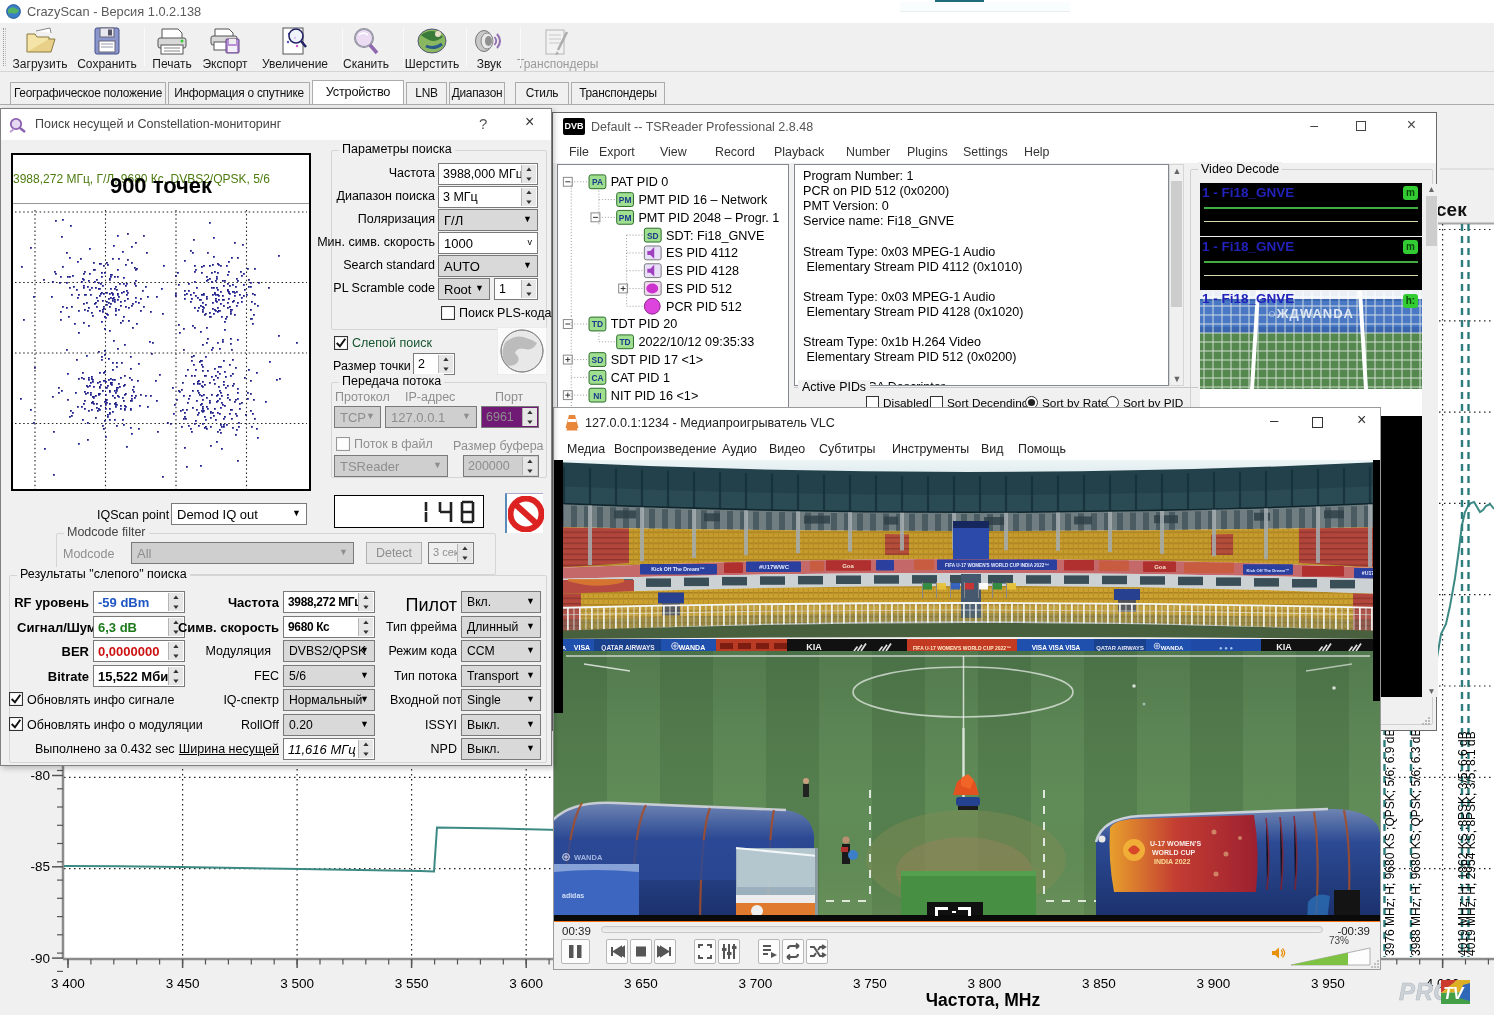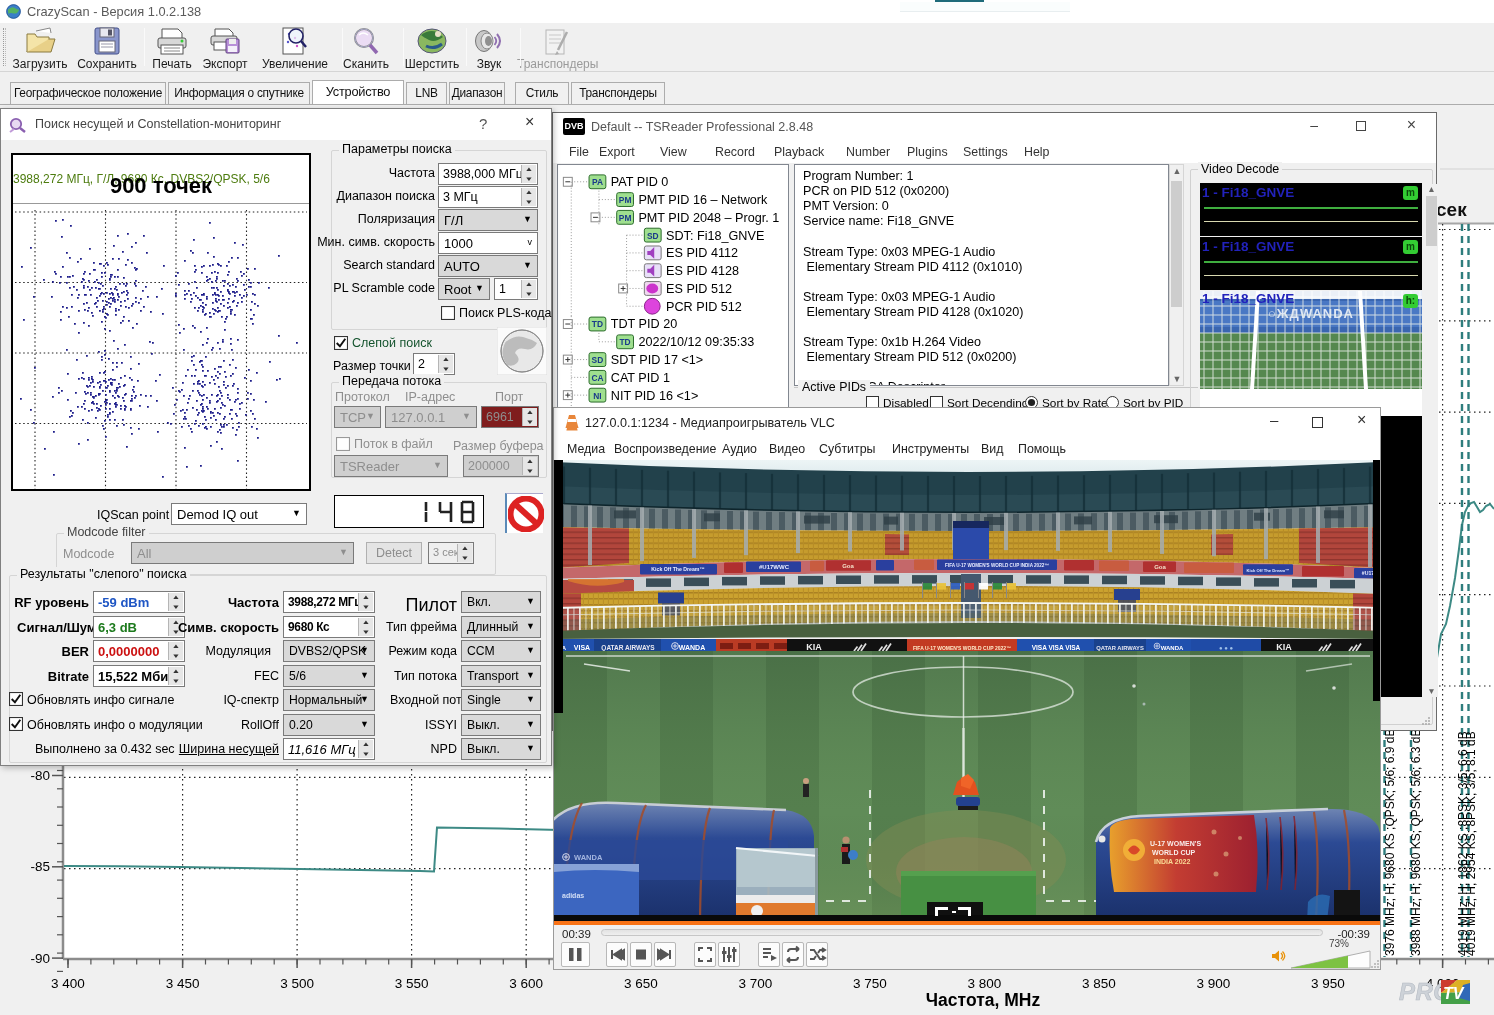--- a/index.html
+++ b/index.html
@@ -931,21 +931,21 @@
       <rect x="819" y="0" width="9" height="241" fill="#000"></rect>
       <rect x="0" y="455" width="828" height="6" fill="#0a0a0a"></rect>
       <g fill="#fff">
         <rect x="381" y="447" width="13" height="3"></rect>
         <rect x="381" y="450" width="3" height="6"></rect>
         <rect x="404" y="447" width="13" height="3"></rect>
         <rect x="414" y="450" width="3" height="6"></rect>
         <rect x="398" y="451" width="4" height="2"></rect>
       </g>
     </svg>
-<div style="position:absolute;left:0;top:513px;width:828px;height:50px;background:#f0f0f0;border-top:4px solid #f97316">
+<div style="position:absolute;left:0;top:513px;width:828px;height:50px;background:#f0f0f0;border-top:1px solid #f97316">
 <span style="position:absolute;left:8px;top:3px;font-size:11.5px;color:#222">00:39</span>
 <span style="position:absolute;right:12px;top:3px;font-size:11.5px;color:#222">-00:39</span>
 <div style="position:absolute;left:47px;top:4px;width:722px;height:7px;background:linear-gradient(#e2e2e2,#efefef);border:1px solid #c6c6c6;border-radius:4px"></div>
 <div style="position:absolute;left:7px;top:17px;width:29px;height:25px;background:#fcfcfc;border:1px solid #b8b8b8;border-radius:2px"><svg width="27" height="23" viewBox="0 0 27 23">
           <rect x="7" y="5" width="4.5" height="13" fill="#555"></rect>
           <rect x="15" y="5" width="4.5" height="13" fill="#555"></rect>
         </svg></div>
 <div style="position:absolute;left:52px;top:17px;width:22px;height:25px;background:#fcfcfc;border:1px solid #b8b8b8;border-radius:2px"><svg width="20" height="23" viewBox="0 0 20 23">
           <path d="M5 7v9M14 7l-7 4.5 7 4.5zM17 7l-7 4.5 7 4.5z" stroke="#555" stroke-width="2" fill="#555"></path>
         </svg></div>
@@ -1114,21 +1114,21 @@
 <div style="position:absolute;left:404px;top:281px;font-size:12.5px;color:#8e8e8e;white-space:nowrap;">IP-адрес</div>
 <div style="position:absolute;left:494px;top:281px;font-size:12.5px;color:#8e8e8e;white-space:nowrap;">Порт</div>
 <div style="position:absolute;left:333px;top:297px;width:47px;height:22px;background:#cfcfcf;border:1px solid #7a7a7a">
       <span style="position:absolute;left:5px;top:3px;font-size:13px;color:#8e8e8e;white-space:nowrap">TCP</span>
       <span style="position:absolute;right:5px;top:4px;font-size:9px;color:#8e8e8e">▼</span>
     </div>
 <div style="position:absolute;left:384px;top:297px;width:92px;height:22px;background:#cfcfcf;border:1px solid #7a7a7a">
       <span style="position:absolute;left:5px;top:3px;font-size:13px;color:#8e8e8e;white-space:nowrap">127.0.0.1</span>
       <span style="position:absolute;right:5px;top:4px;font-size:9px;color:#8e8e8e">▼</span>
     </div>
-<div style="position:absolute;left:480px;top:297px;width:58px;height:22px;background:#7f1d1d;border:1px solid #7a7a7a">
+<div style="position:absolute;left:480px;top:297px;width:58px;height:22px;background:#701a75;border:1px solid #7a7a7a">
       <span style="position:absolute;left:4px;top:3px;font-size:12.5px;white-space:nowrap;color:#8e8e8e">6961</span>
       <span class="spinner" style="right:1px;top:1px;height:18px">
         <i>▲</i>
         <i>▼</i>
       </span>
     </div>
 <svg width="14" height="14" style="position:absolute;left:335px;top:328px" viewBox="0 0 13 13">
       <rect x="0.5" y="0.5" width="12" height="12" fill="#fff" stroke="#999"></rect>
     </svg>
 <div style="position:absolute;left:353px;top:328px;font-size:12.5px;color:#8e8e8e;white-space:nowrap;">Поток в файл</div>

